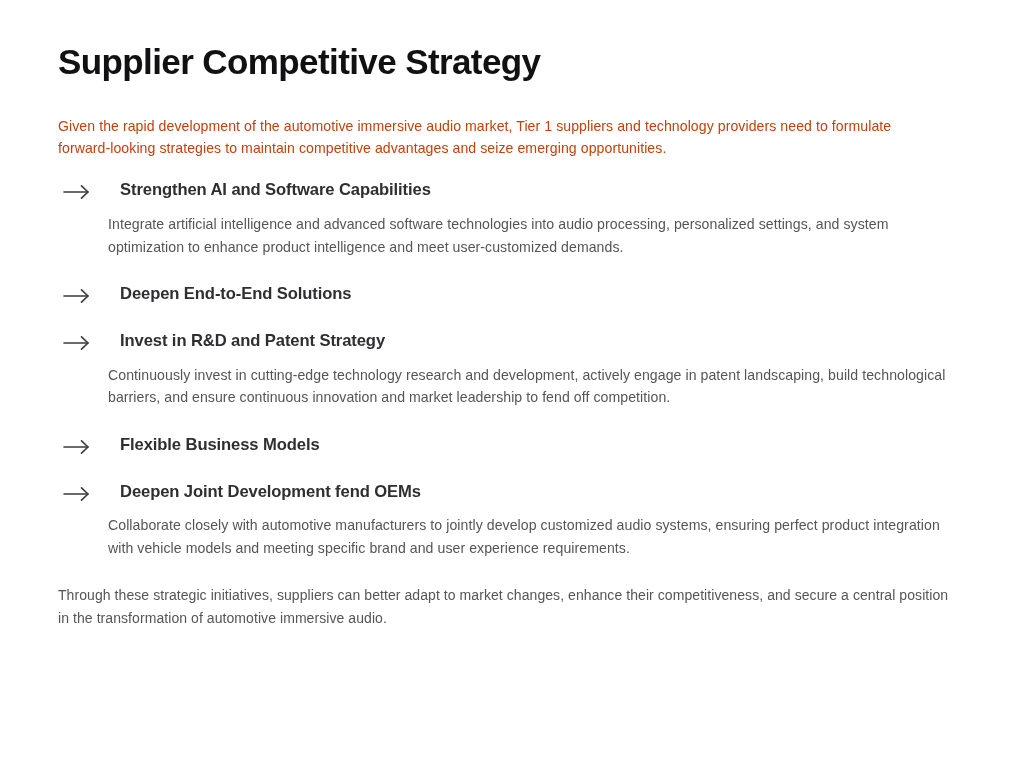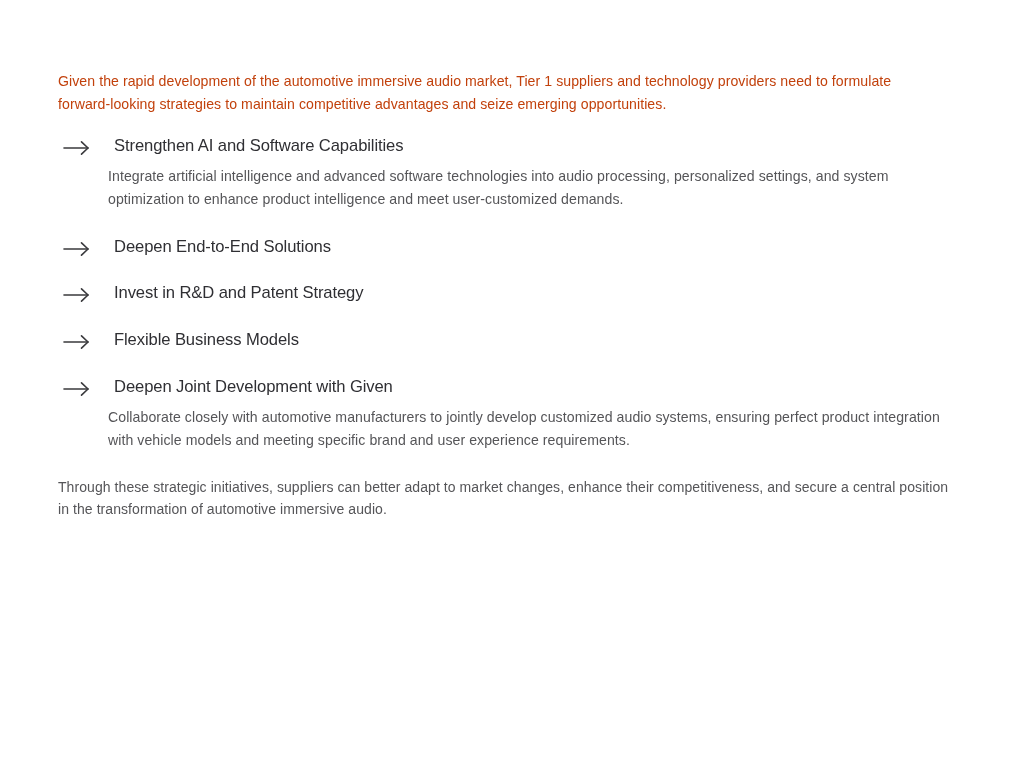--- a/index.html
+++ b/index.html
@@ -68,24 +68,24 @@
     display: block;
     color: #3a3a3d;
   }
   .arrow-icon svg {
     display: block;
     width: 30px;
     height: 20px;
   }
 
   .item-heading {
-    margin: 6px;
+    margin: 12px;
     font-size: 16.6px;
     line-height: 1.3;
-    font-weight: 400;
+    font-weight: 700;
     color: #2f2f33;
     letter-spacing: -0.1px;
   }
 
   .item-body {
     margin: 9px 0 0 0;
     font-size: 14.1px;
     line-height: 1.62;
     color: #555558;
     max-width: 872px;
@@ -99,20 +99,21 @@
     color: #555558;
     max-width: 900px;
     letter-spacing: 0.005em;
   }
 </style>
 </head>
 <body>
 
 <div class="slide">
 
+  <h1 class="page-title">Supplier Competitive Strategy</h1>
 
   <p class="intro-paragraph">Given the rapid development of the automotive immersive audio market, Tier 1 suppliers and technology providers need to formulate forward-looking strategies to maintain competitive advantages and seize emerging opportunities.</p>
 
   <ul class="strategy-list">
 
     <li class="strategy-item">
       <span class="arrow-icon">
         <svg viewBox="0 0 30 20" fill="none" xmlns="http://www.w3.org/2000/svg" aria-hidden="true">
           <path d="M2 10 H26" stroke="currentColor" stroke-width="1.6" stroke-linecap="round"></path>
           <path d="M19.5 3.8 L26 10 L19.5 16.2" stroke="currentColor" stroke-width="1.6" stroke-linecap="round" stroke-linejoin="round"></path>
@@ -133,40 +134,41 @@
     </li>
 
     <li class="strategy-item">
       <span class="arrow-icon">
         <svg viewBox="0 0 30 20" fill="none" xmlns="http://www.w3.org/2000/svg" aria-hidden="true">
           <path d="M2 10 H26" stroke="currentColor" stroke-width="1.6" stroke-linecap="round"></path>
           <path d="M19.5 3.8 L26 10 L19.5 16.2" stroke="currentColor" stroke-width="1.6" stroke-linecap="round" stroke-linejoin="round"></path>
         </svg>
       </span>
       <h2 class="item-heading">Invest in R&amp;D and Patent Strategy</h2>
+      <p class="item-body">Continuously invest in cutting-edge technology research and development, actively engage in patent landscaping, build technological barriers, and ensure continuous innovation and market leadership to fend off competition.</p>
     </li>
 
     <li class="strategy-item">
       <span class="arrow-icon">
         <svg viewBox="0 0 30 20" fill="none" xmlns="http://www.w3.org/2000/svg" aria-hidden="true">
           <path d="M2 10 H26" stroke="currentColor" stroke-width="1.6" stroke-linecap="round"></path>
           <path d="M19.5 3.8 L26 10 L19.5 16.2" stroke="currentColor" stroke-width="1.6" stroke-linecap="round" stroke-linejoin="round"></path>
         </svg>
       </span>
       <h2 class="item-heading">Flexible Business Models</h2>
     </li>
 
     <li class="strategy-item">
       <span class="arrow-icon">
         <svg viewBox="0 0 30 20" fill="none" xmlns="http://www.w3.org/2000/svg" aria-hidden="true">
           <path d="M2 10 H26" stroke="currentColor" stroke-width="1.6" stroke-linecap="round"></path>
           <path d="M19.5 3.8 L26 10 L19.5 16.2" stroke="currentColor" stroke-width="1.6" stroke-linecap="round" stroke-linejoin="round"></path>
         </svg>
       </span>
-      <h2 class="item-heading">Deepen Joint Development with Given</h2>
+      <h2 class="item-heading">Deepen Joint Development fend OEMs</h2>
       <p class="item-body">Collaborate closely with automotive manufacturers to jointly develop customized audio systems, ensuring perfect product integration with vehicle models and meeting specific brand and user experience requirements.</p>
     </li>
 
   </ul>
 
   <p class="closing-paragraph">Through these strategic initiatives, suppliers can better adapt to market changes, enhance their competitiveness, and secure a central position in the transformation of automotive immersive audio.</p>
 
 </div>
 
 </body></html>

